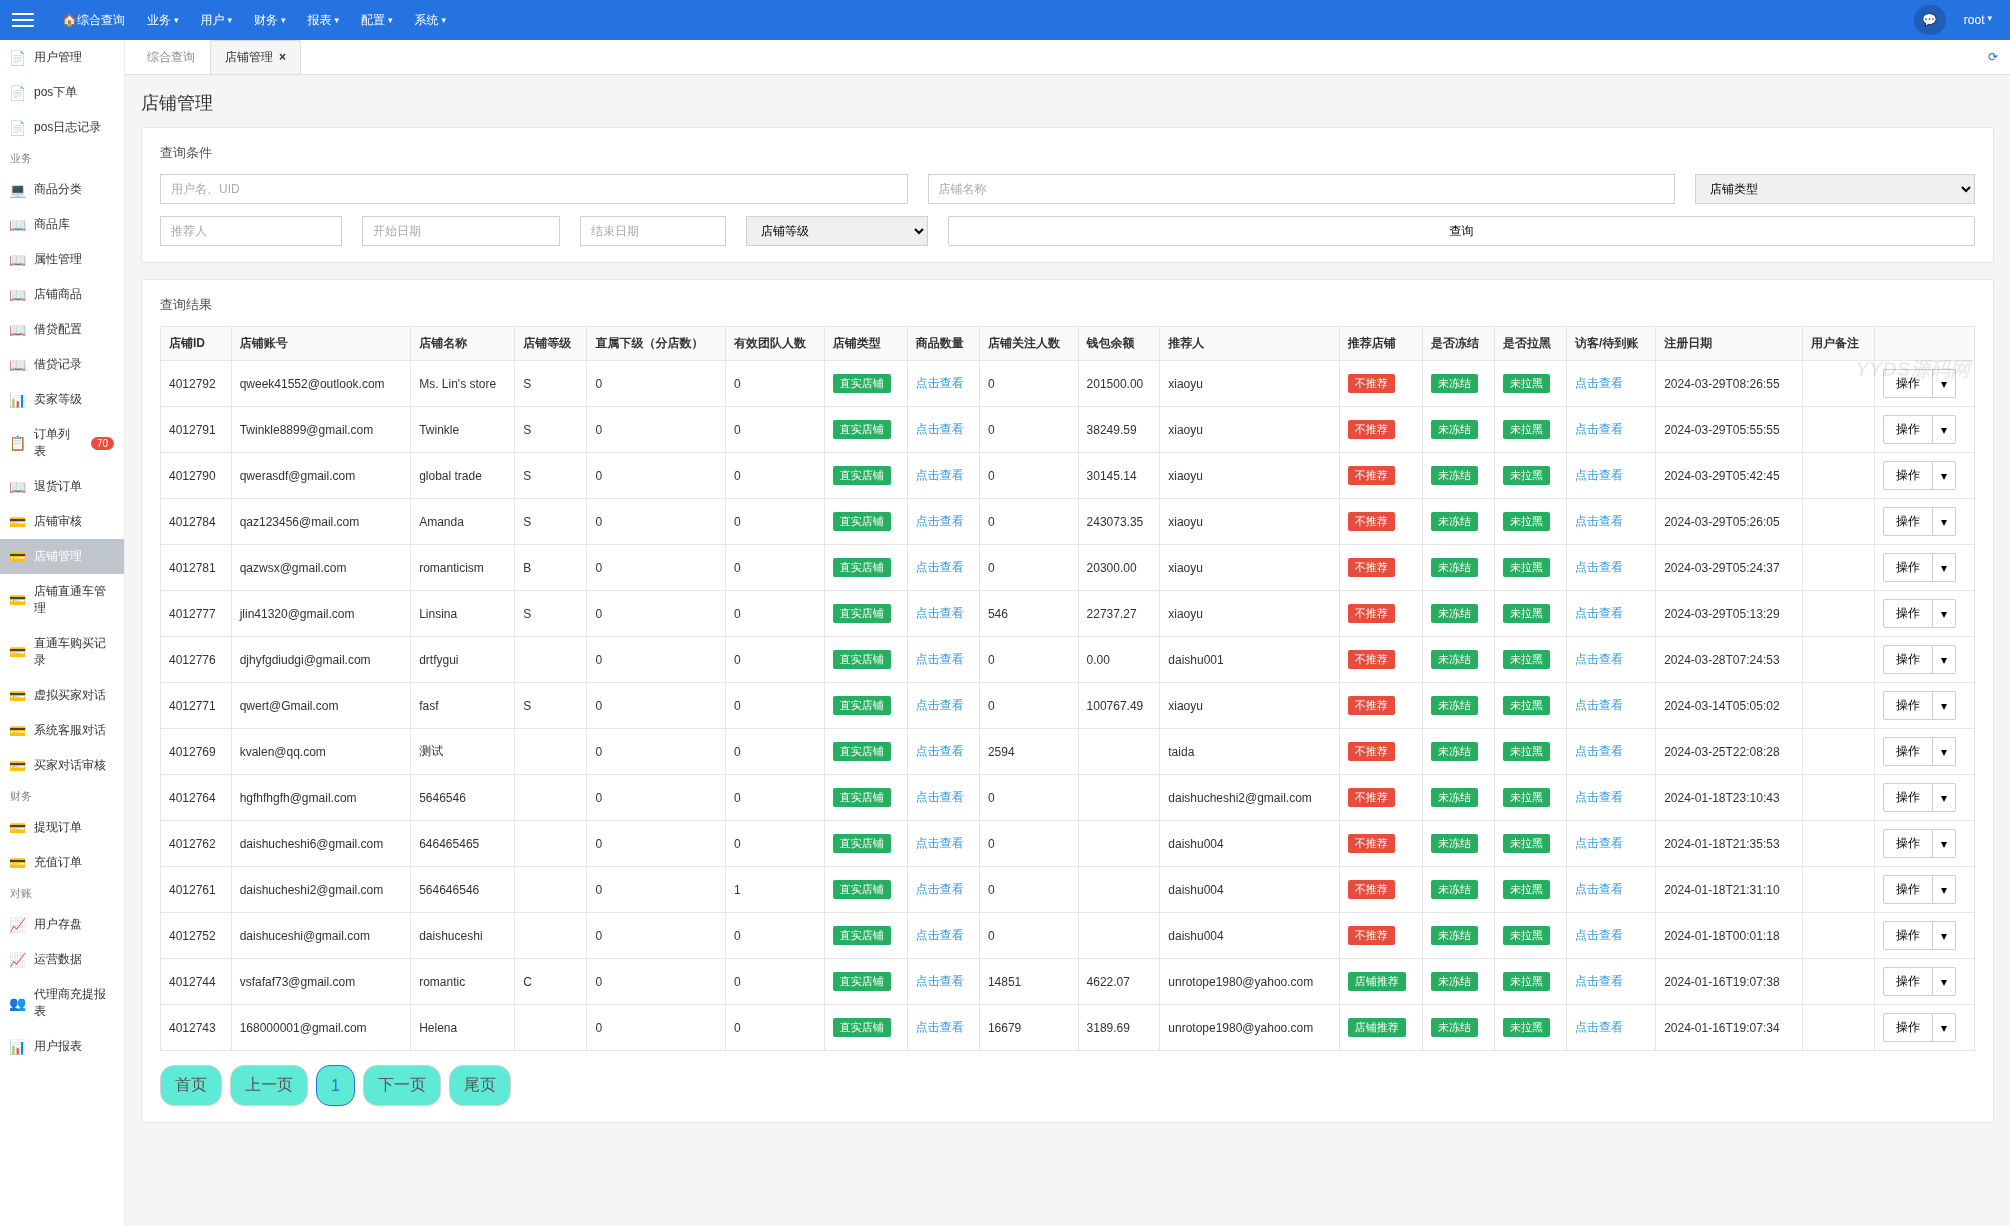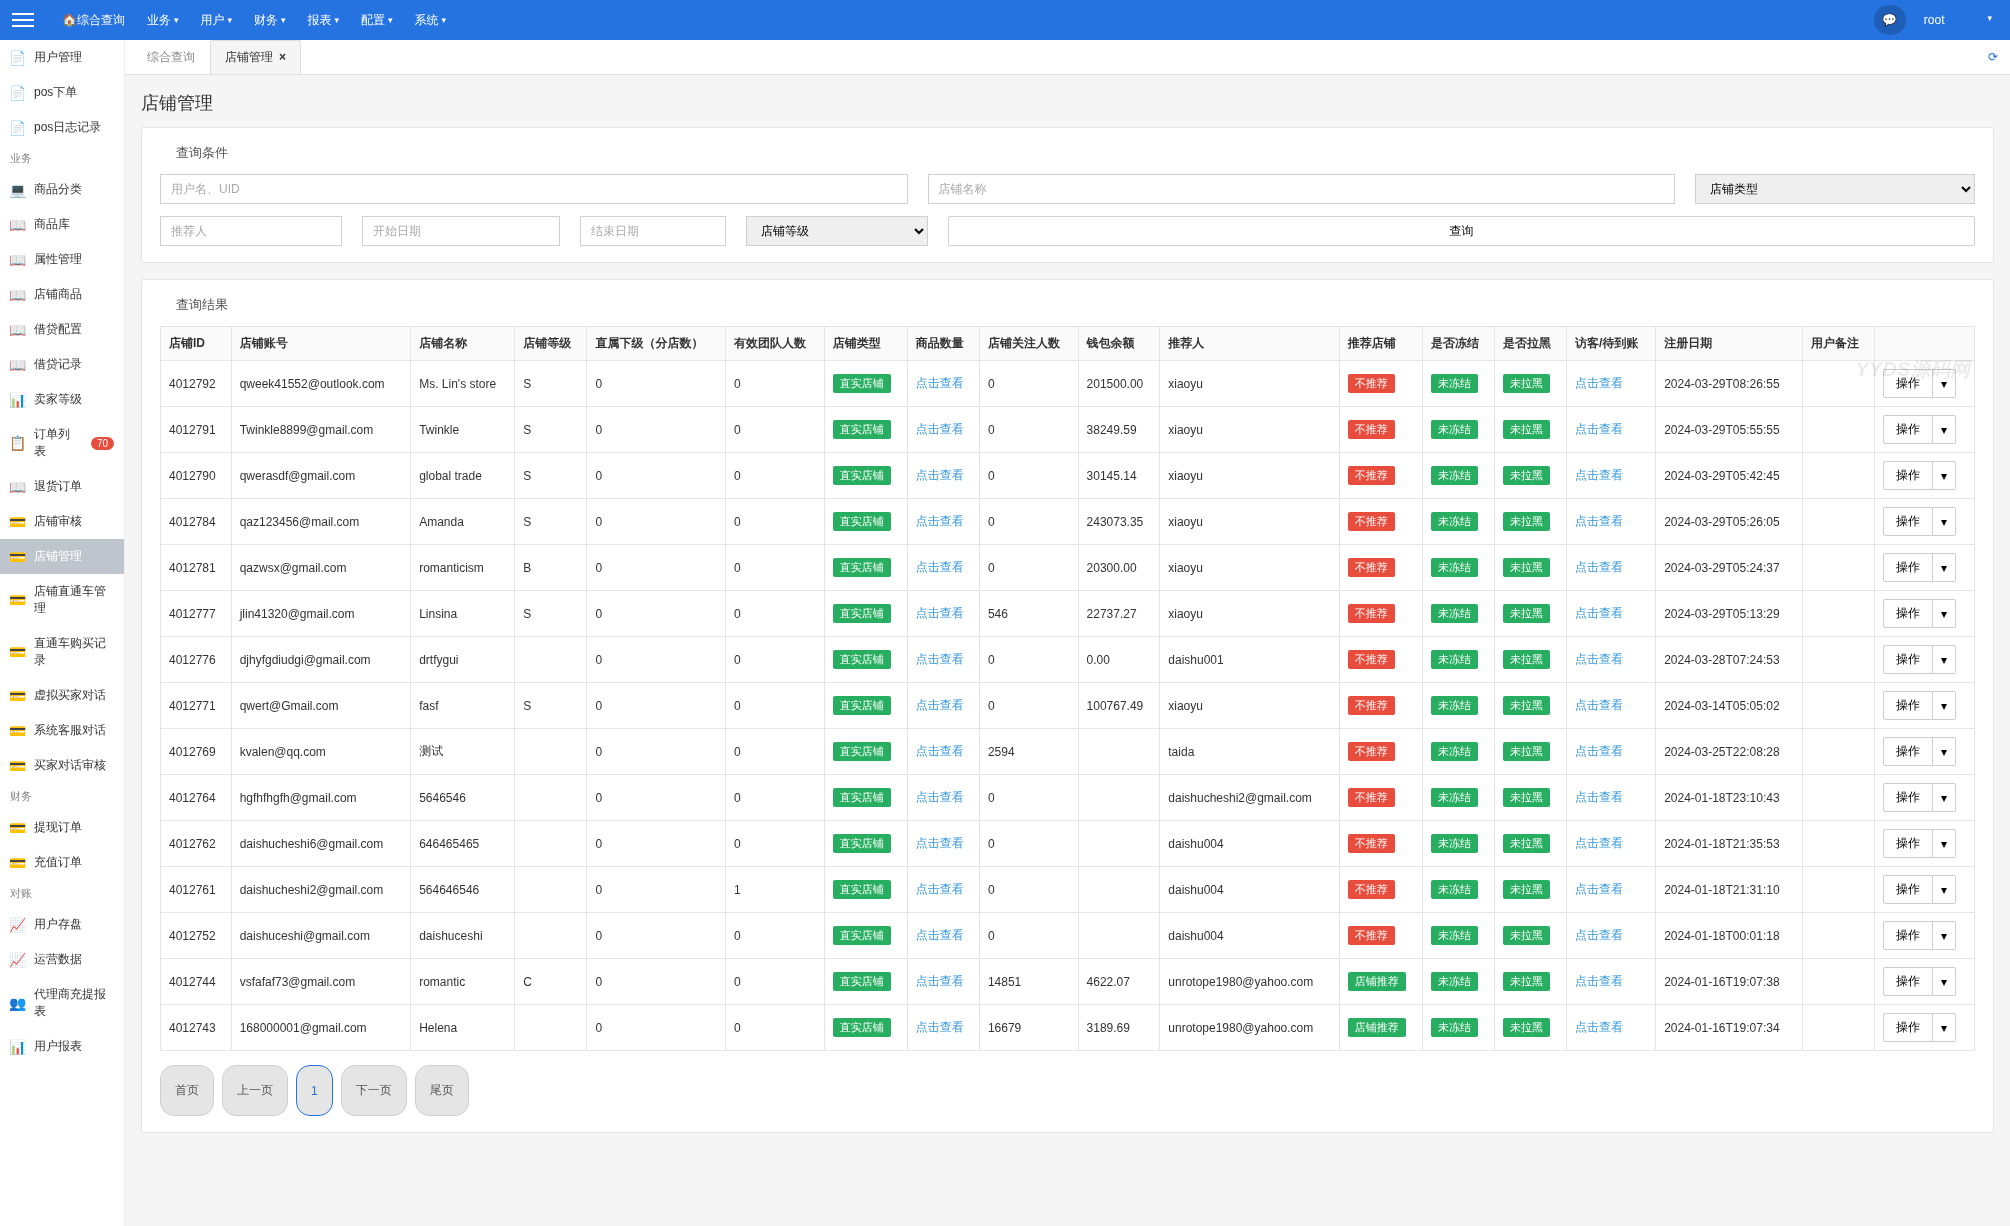--- a/index.html
+++ b/index.html
@@ -5,57 +5,57 @@
 * { margin:0; padding:0; box-sizing:border-box; }
 body { font-family:"Microsoft YaHei","Helvetica Neue",Arial,sans-serif; font-size:12px; color:#333; background:#f5f5f5; }
 .topbar { height:40px; background:#2573e0; color:#fff; display:flex; align-items:center; padding:0 12px; }
 .hamburger { width:22px; display:flex; flex-direction:column; gap:4px; cursor:pointer; margin-right:18px; }
 .hamburger span { height:2px; background:#fff; }
 .nav-menu { display:flex; gap:2px; }
 .nav-item { padding:0 10px; height:40px; display:flex; align-items:center; cursor:pointer; }
 .caret { margin-left:3px; font-size:9px; }
 .spacer { flex:1; }
 .chat-btn { width:32px; height:30px; background:rgba(0,0,0,.18); border-radius:15px; display:flex; align-items:center; justify-content:center; margin-right:12px; cursor:pointer; }
-.user-menu { display:flex; align-items:flex-start; cursor:pointer; padding:0 6px;gap:40px; }
+.user-menu { display:flex; align-items:flex-start; cursor:pointer; padding:0 6px; }
 .layout { display:flex; height:calc(100vh - 40px); }
 .sidebar { width:125px; background:#fff; border-right:1px solid #eee; overflow-y:auto; flex-shrink:0; }
 .side-item { display:flex; align-items:center; padding:9px 10px; cursor:pointer; gap:8px; }
 .side-item.active { background:#bfc5cc; color:#fff; }
 .side-icon { width:16px; height:16px; display:flex; align-items:center; justify-content:center; font-size:14px; }
 .side-group { padding:6px 10px; font-size:11px; color:#888; }
 .badge-num { background:#e74c3c; color:#fff; border-radius:8px; padding:1px 6px; font-size:10px; margin-left:4px;text-align:right; }
 .main { flex:1; overflow:auto; background:#f5f5f5; }
 .tabs { display:flex; background:#fff; border-bottom:1px solid #e0e0e0; align-items:center; padding-left:8px; }
 .tab { padding:8px 14px; cursor:pointer; color:#888; border-right:1px solid transparent; }
 .tab.active { background:#f5f5f5; border:1px solid #ddd; border-bottom:none; color:#333; border-radius:3px 3px 0 0; }
 .tab-close { margin-left:6px; font-weight:bold; }
 .refresh { margin-left:auto; margin-right:12px; color:#2573e0; cursor:pointer; }
 .page { padding:10px 16px; }
 .page-title { font-size:18px; font-weight:500; margin:6px 0 12px; }
 .panel { background:#fff; border:1px solid #e5e5e5; border-radius:2px; padding:16px 18px; margin-bottom:16px; }
-.panel-title { font-size:13px; color:#555; margin-bottom:12px;margin-left:16px; }
+.panel-title { font-size:13px; color:#555; margin-bottom:12px; }
 .filter-row { display:flex; gap:20px; margin-bottom:12px; }
 .filter-row:last-child { margin-bottom:0; }
 .finput,.fselect { border:1px solid #d0d0d0; border-radius:0; padding:6px 10px; font-size:12px; height:30px; outline:none; }
 .finput::placeholder { color:#aaa; }
 .fbtn { border:1px solid #d0d0d0; background:#fff; border-radius:2px; height:30px; cursor:pointer; font-size:12px; }
 .tbl { width:100%; border-collapse:collapse; }
 .tbl th,.tbl td { border:1px solid #e5e5e5; padding:8px 8px; text-align:left; font-size:12px; }
 .tbl th { background:#fafafa; font-weight:600; white-space:nowrap; }
 .tbl td { white-space:nowrap; }
 .tag { display:inline-block; padding:2px 7px; border-radius:2px; color:#fff; font-size:11px; }
 .tag-green { background:#27ae60; }
 .tag-red { background:#e74c3c; }
 .link { color:#3498db; cursor:pointer; }
 .op-btn { display:flex; }
 .op-btn button { border:1px solid #ccc; background:#fff; padding:5px 12px; cursor:pointer; font-size:12px; }
 .op-btn button:first-child { border-radius:2px 0 0 2px; }
 .op-btn button:last-child { border-left:0; border-radius:0 2px 2px 0; padding:5px 8px; }
 .pager { display:flex; gap:8px; margin-top:14px; }
-.pager button { border:1px solid #d0d0d0; background:#e5e5e5; border-radius:14px; padding:16px 14px; cursor:pointer; font-size:12px; color:#555; }
+.pager button { border:1px solid #d0d0d0; background:#5eead4; border-radius:14px; padding:9px 14px; cursor:pointer; font-size:16px; color:#555; }
 .pager button.cur { color:#2573e0; border-color:#2573e0; }
 .watermark { position:fixed; right:40px; top:356px; font-size:20px; color:rgba(0,0,0,.08); font-weight:bold; pointer-events:none; font-style:italic;text-align:center; }
 </style>
 </head>
 <body>
 
 <div class="topbar">
   <div class="hamburger">
       <span></span>
       <span></span>

